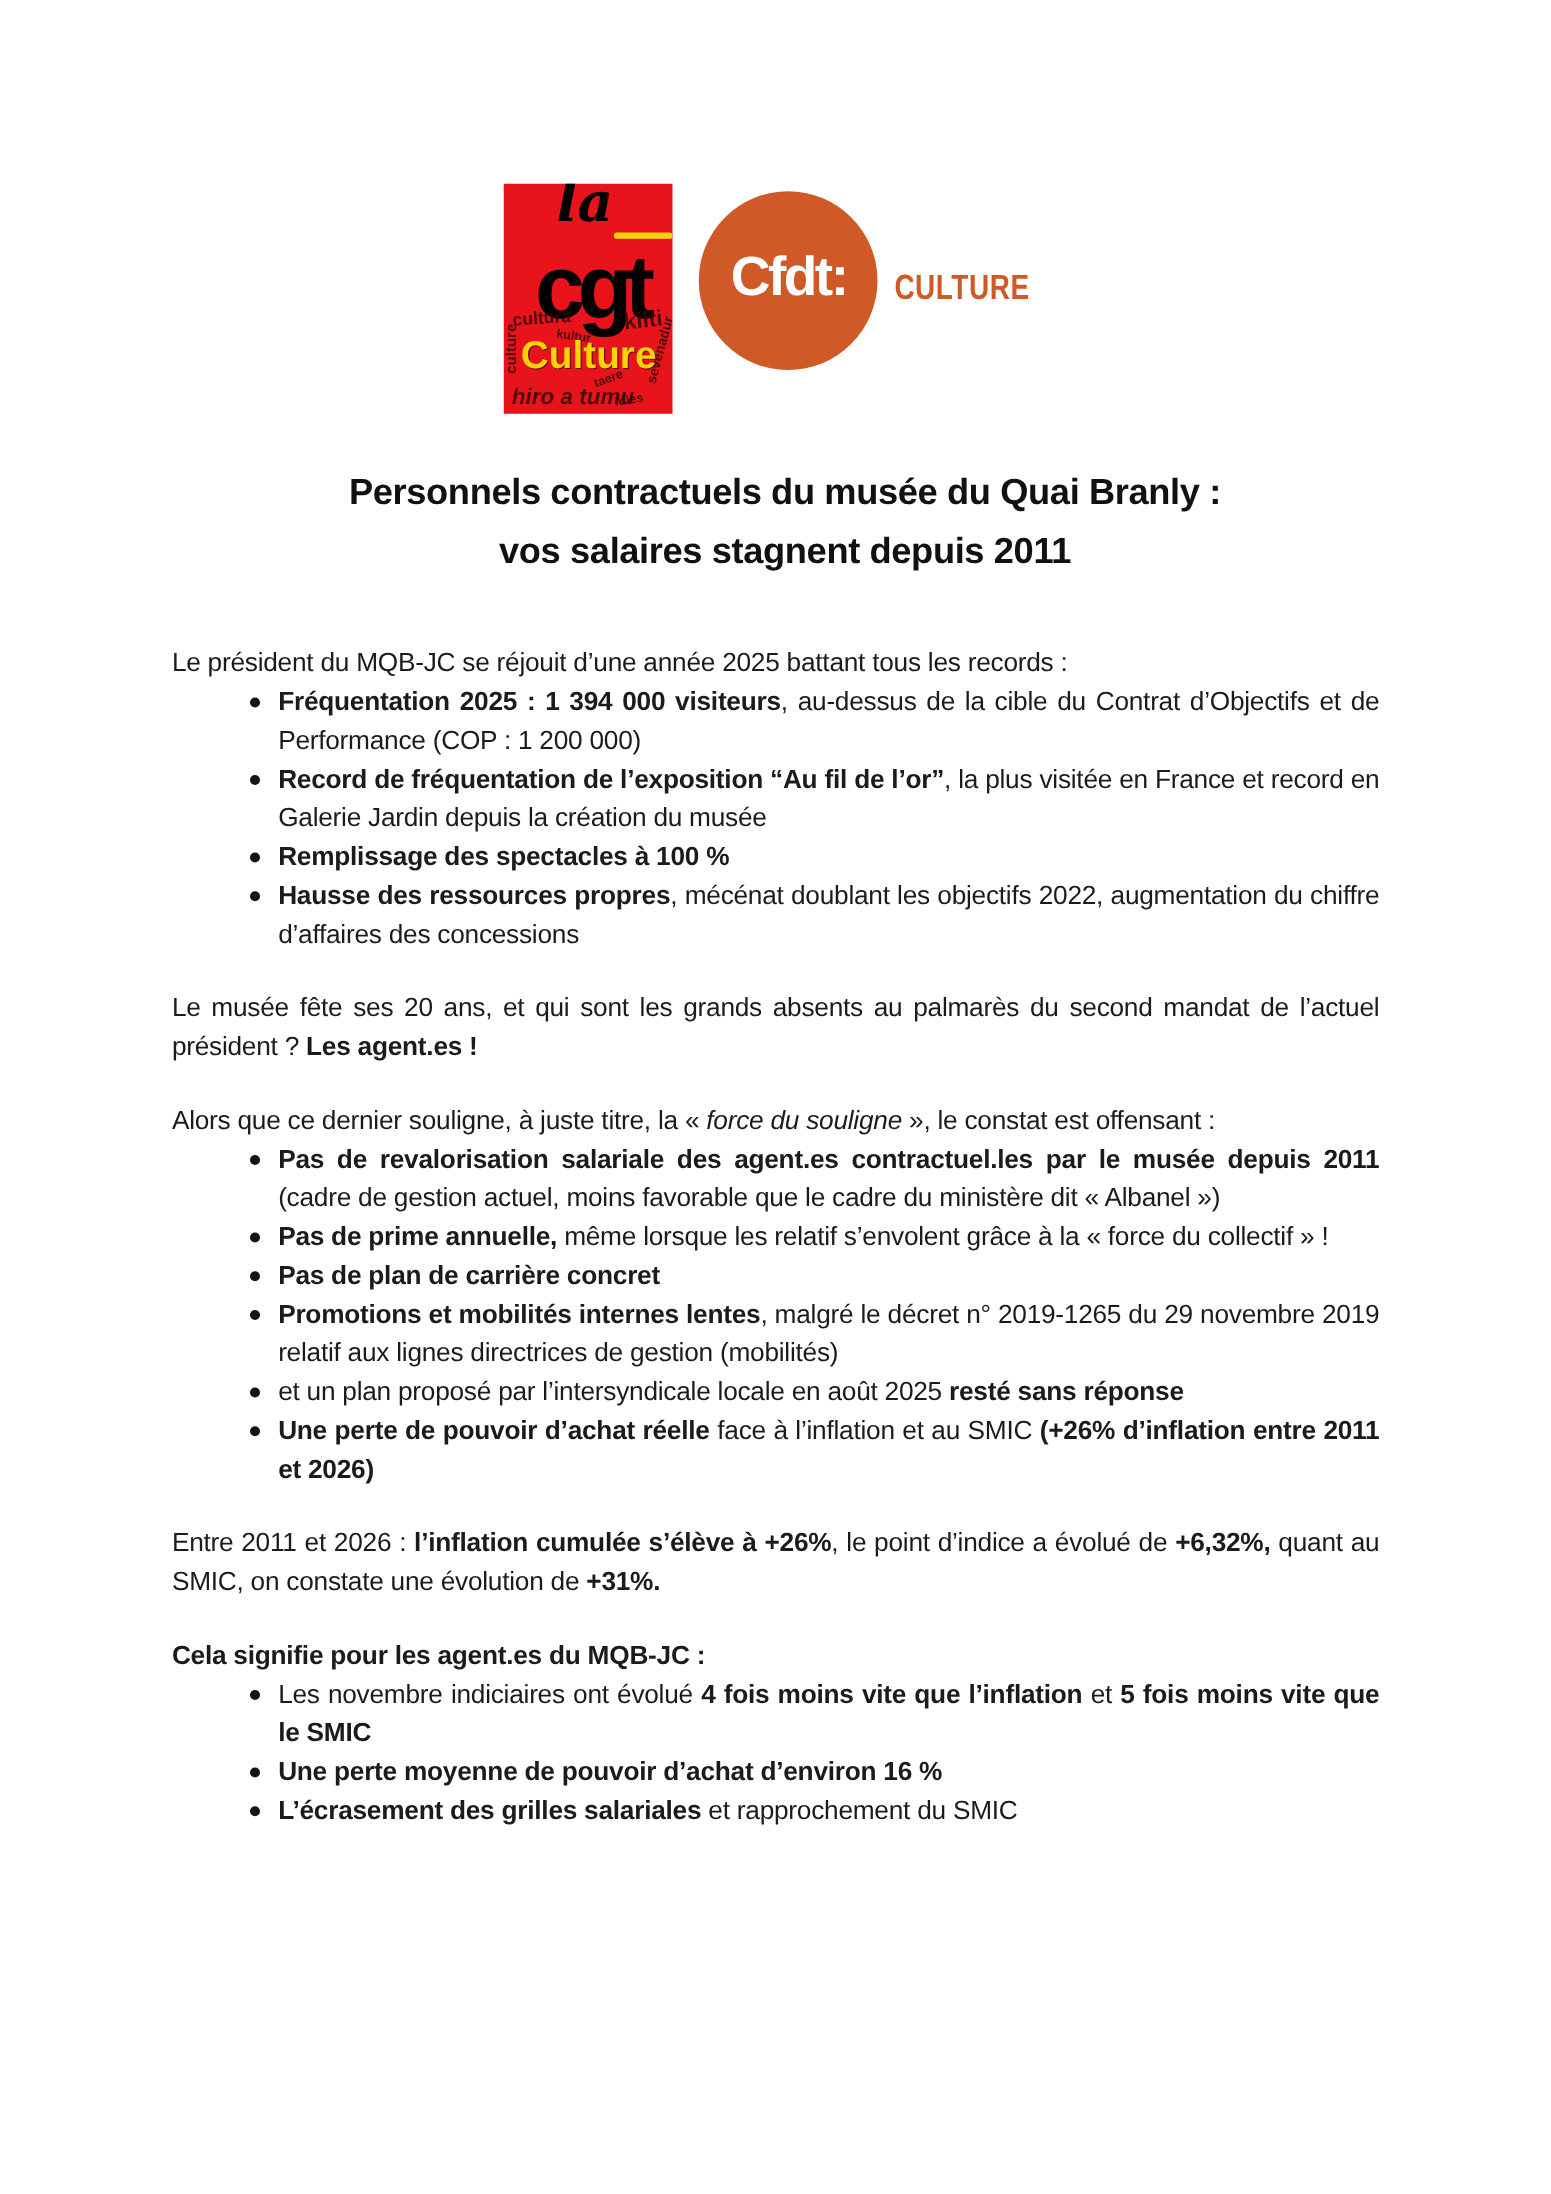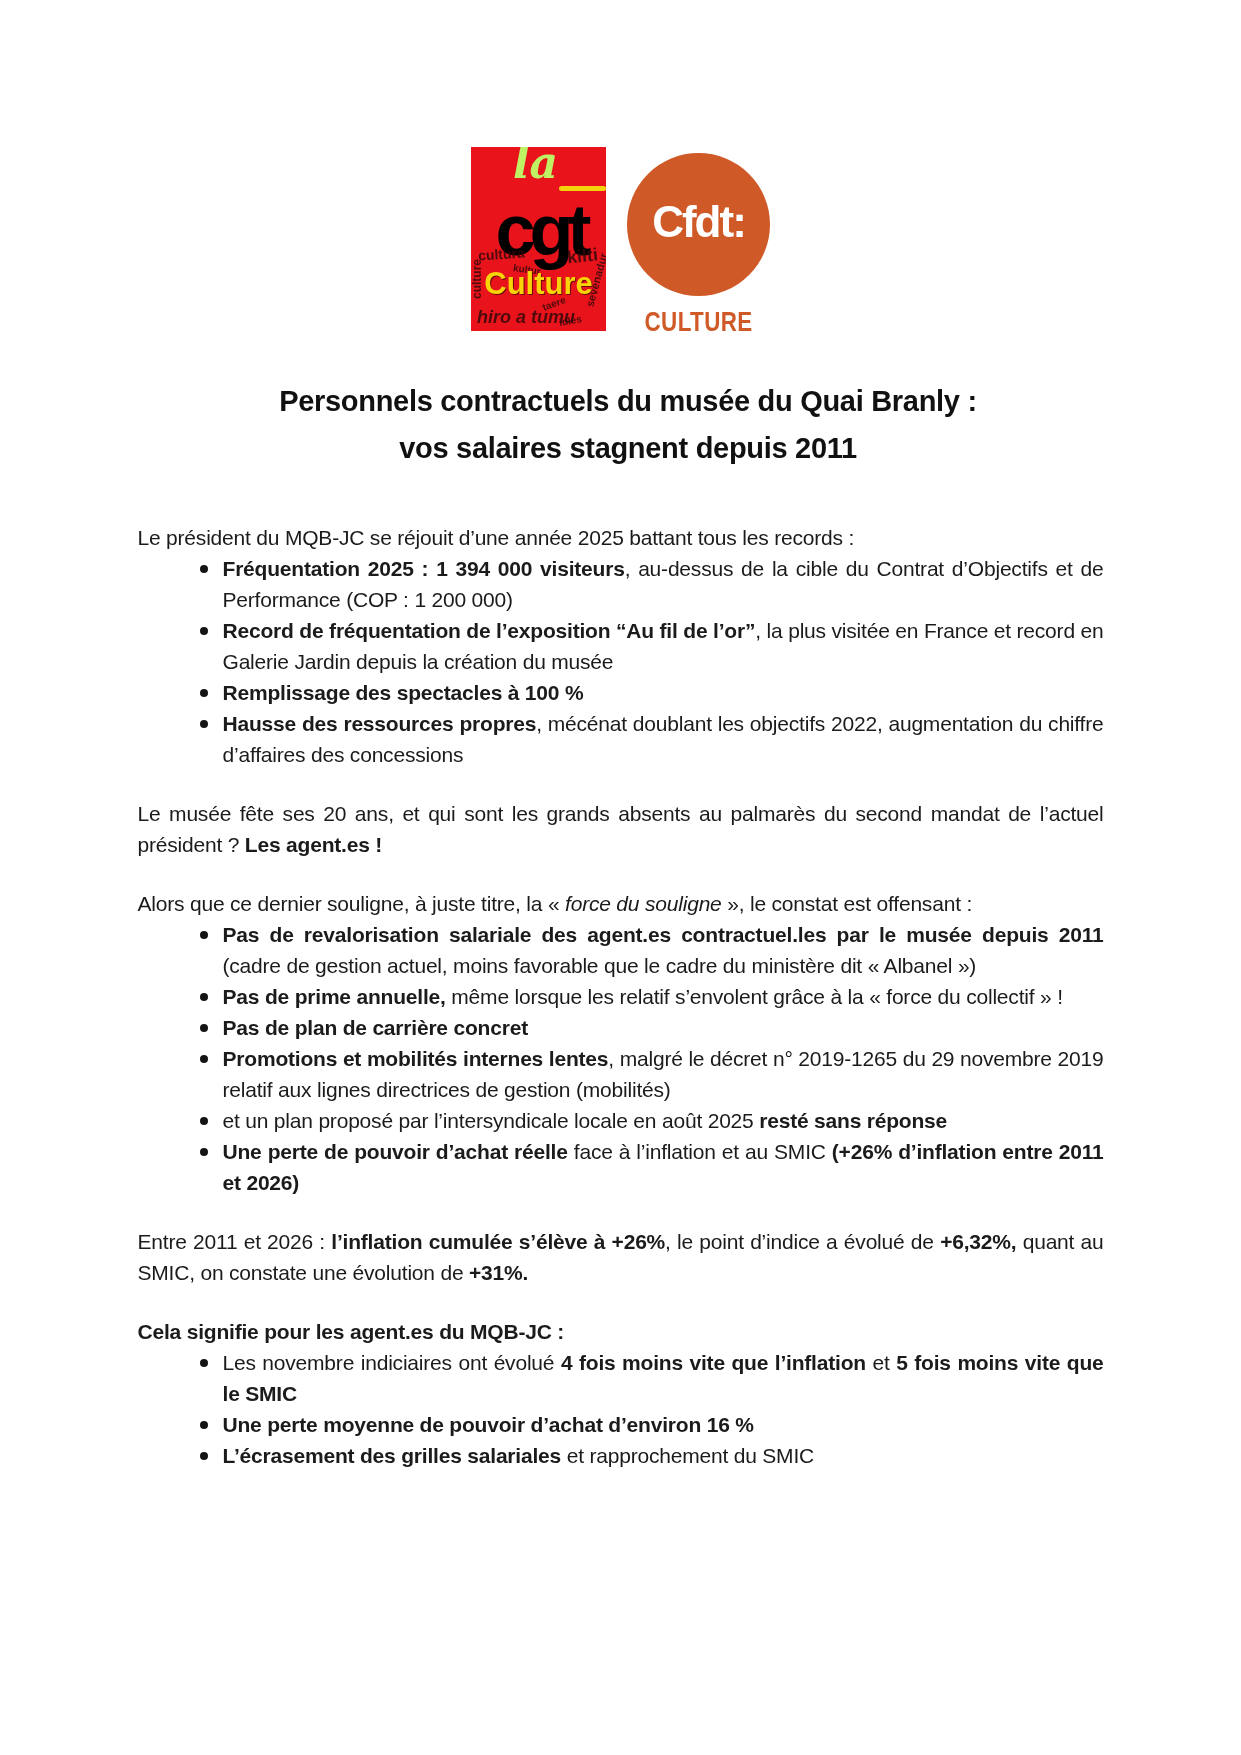--- a/index.html
+++ b/index.html
@@ -15,21 +15,21 @@
   
   .logos{display:flex;justify-content:center;align-items:flex-start;padding-top:147px;}
   .cgt{
     position:relative;width:135px;height:184px;
     background:#e8131b;overflow:hidden;margin-right:21px;
     flex:0 0 auto;
   }
   .cgt-la{
     position:absolute;top:-10px;left:0;right:6px;text-align:center;
     font-family:"DejaVu Serif",serif;font-style:italic;font-weight:bold;
-    font-size:44px;line-height:52px;color:#bef264;z-index:3;
+    font-size:44px;line-height:52px;color:#000000;z-index:3;
   }
   .cgt-swash{position:absolute;top:39px;left:88px;width:47px;height:5px;background:#f5d30c;border-radius:3px;z-index:3;}
   .cgt-word{
     position:absolute;top:39px;left:-2px;right:-6px;text-align:center;
     font-weight:bold;font-size:72px;line-height:88px;letter-spacing:-6px;
     color:#000000;z-index:2;
   }
   .cgt-cloud{position:absolute;left:0;right:0;bottom:0;height:87px;z-index:4;}
   .cgt-cloud .cw{
     position:absolute;color:#35090a;opacity:.85;font-weight:bold;white-space:nowrap;
@@ -40,21 +40,21 @@
   .cgt-cloud .cw:nth-of-type(4){right:-18px;top:30px;font-size:11px;transform:rotate(-75deg);}
   .cgt-cloud .cw:nth-of-type(5){left:6px;bottom:3px;font-size:18px;font-style:italic;}
   .cgt-cloud .cw:nth-of-type(6){right:24px;bottom:5px;font-size:10px;transform:rotate(-10deg);}
   .cgt-cloud .cw:nth-of-type(7){left:42px;top:20px;font-size:10px;transform:rotate(8deg);}
   .cgt-cloud .cw:nth-of-type(8){right:40px;bottom:22px;font-size:10px;transform:rotate(-20deg);}
   .cgt-culture{
     position:absolute;left:0;right:0;top:22px;text-align:center;
     font-weight:bold;font-size:31px;color:#f8d407;
     text-shadow:1px 1px 0 #6b0a0a;letter-spacing:0;
   }
-  .cfdt{display:flex;flex-direction:column;align-items:center;margin-top:6px;flex:0 0 auto;}
+  .cfdt{display:flex;flex-direction:row;align-items:center;margin-top:6px;flex:0 0 auto;}
   .cfdt-circle{
     width:143px;height:143px;border-radius:50%;background:#d05a27;
     display:flex;align-items:center;justify-content:center;
   }
   .cfdt-word{color:#ffffff;font-weight:bold;font-size:44px;letter-spacing:-2px;padding-bottom:6px;}
   .cfdt-culture{
     margin-top:10px;color:#d05a27;font-weight:bold;font-size:28px;
     letter-spacing:0.5px;transform:scaleX(.8);transform-origin:center;
   }
   

